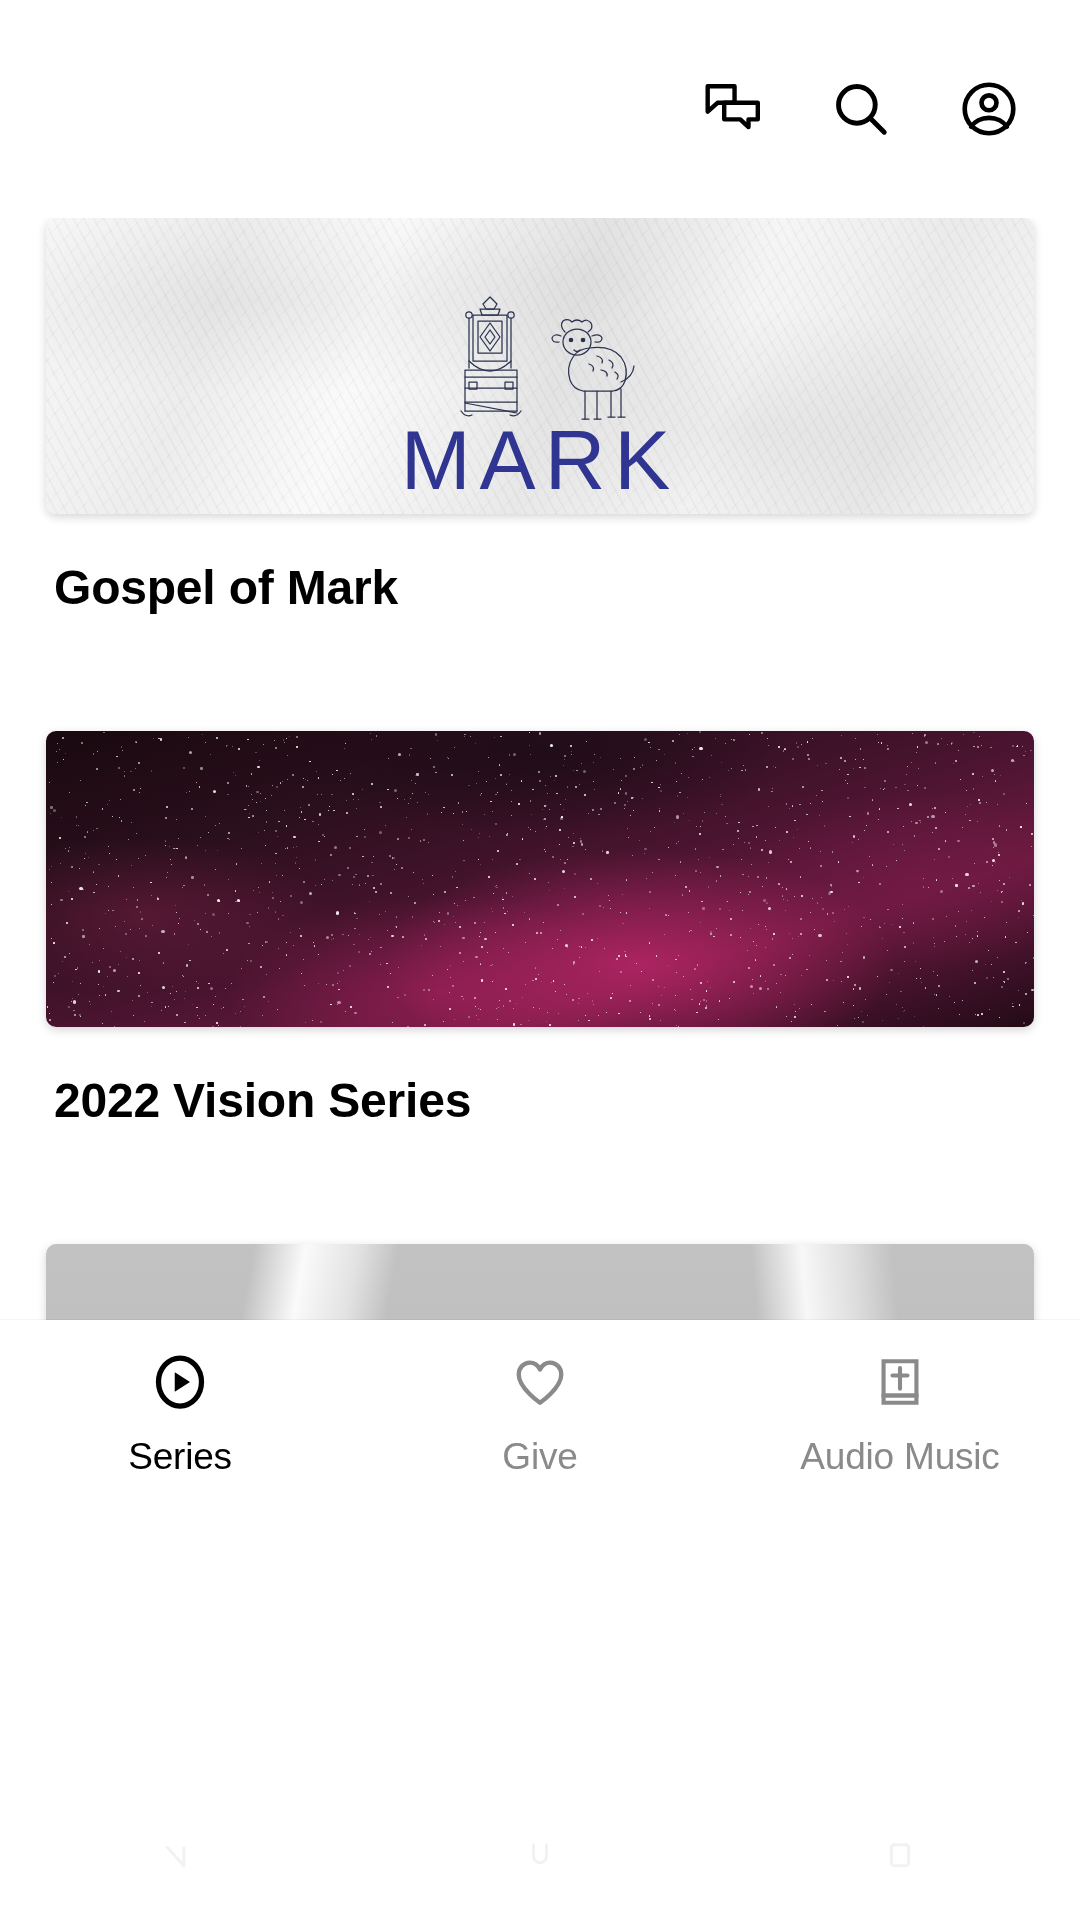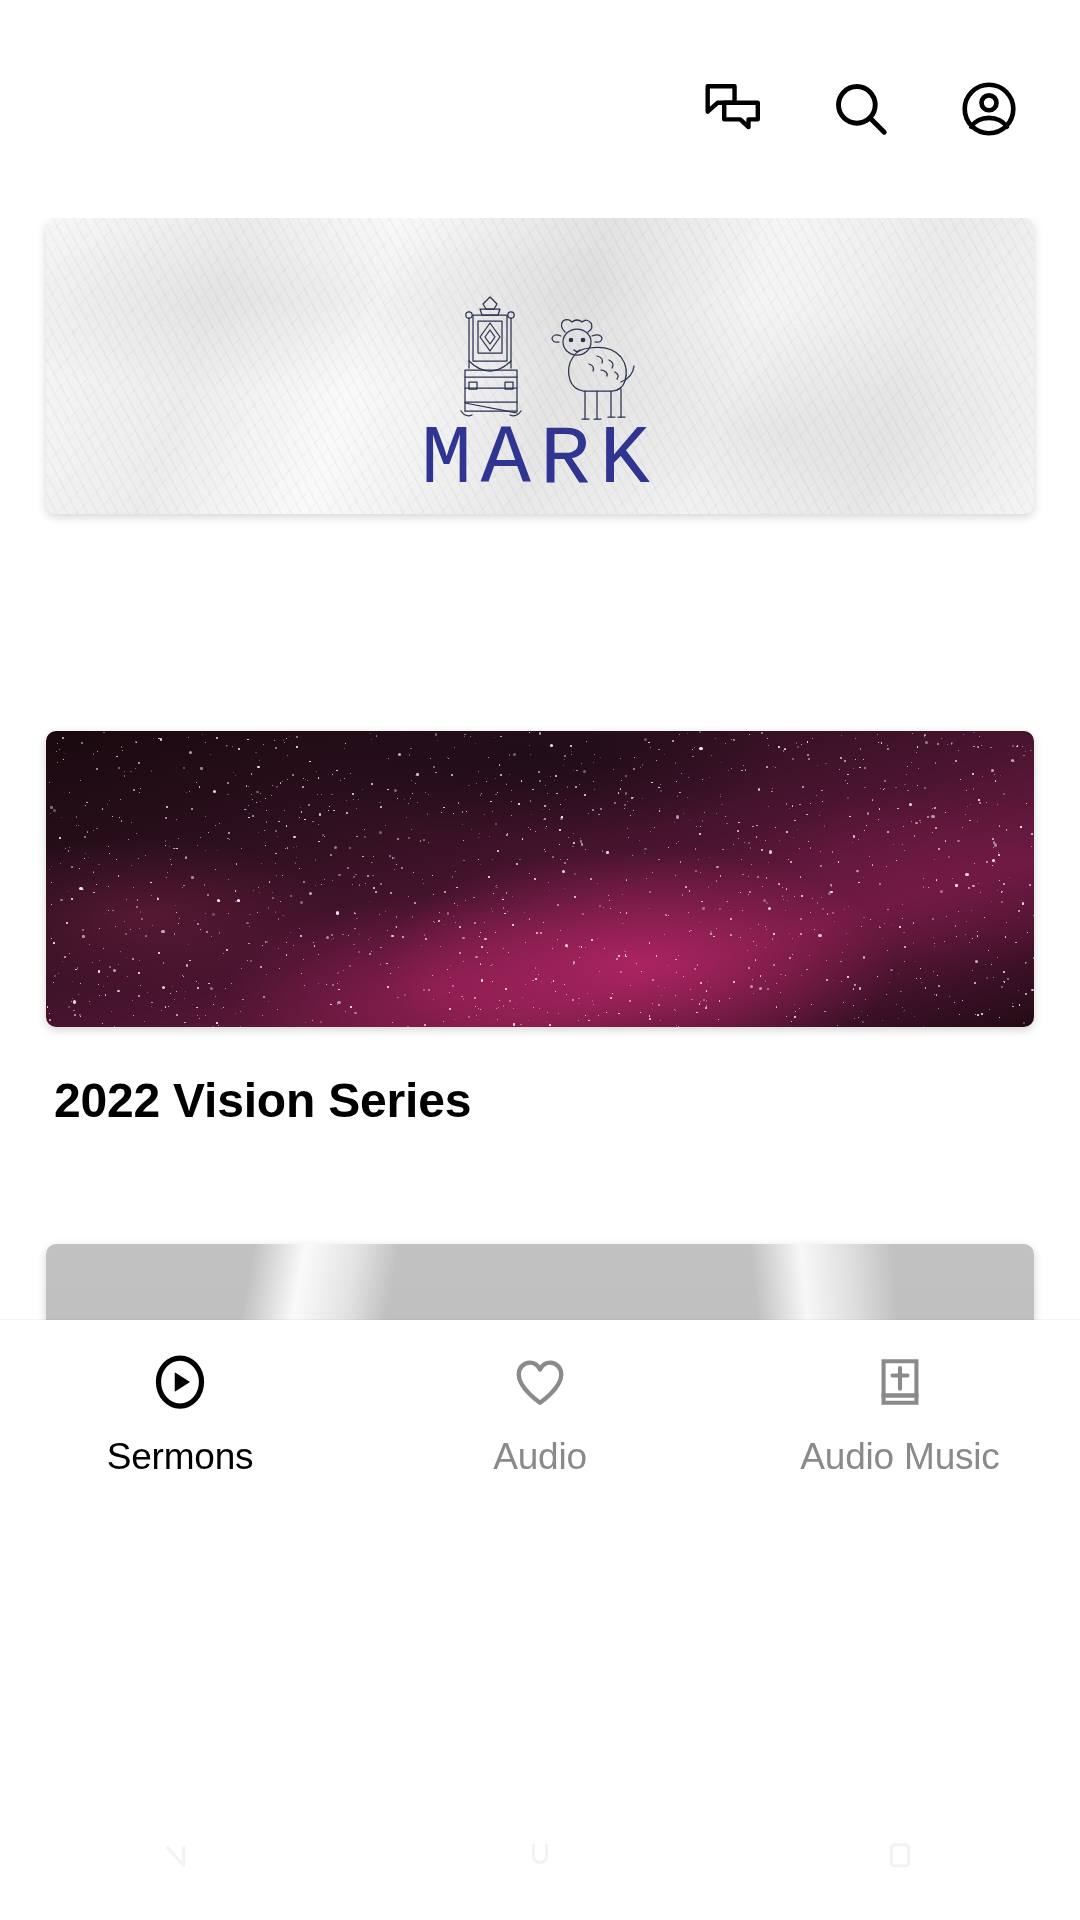--- a/index.html
+++ b/index.html
@@ -77,21 +77,21 @@
   }
   .mark-arc { margin-top:22px; width:330px; height:56px; }
   .mark-arc text {
     font-family:"Liberation Serif", serif;
     font-size:19px; letter-spacing:3.2px; font-weight:600;
   }
   .mark-emblem {
     width:230px; height:138px; margin-top:-6px;
   }
   .mark-word {
-    font-family:Liberation Mono, monospace;
+    font-family:Liberation Sans, sans-serif;
     font-size:84px; line-height:0.86; letter-spacing:9px;
     font-weight:400;
     margin-top:-4px;
   }
 
   
   .galaxy-art {
     width:100%; height:100%;
     background:
       radial-gradient(ellipse 42% 62% at 60% 78%, rgba(196,40,110,0.72), rgba(150,25,80,0) 62%),
@@ -222,20 +222,21 @@
               <path d="M172 66 q7 2 5 7 M184 70 q6 3 3 8 M176 80 q7 1 6 6 M164 74 q6 2 4 7 M190 82 q5 3 2 7"></path>
               <path d="M160 101 v28 M172 101 v28 M186 101 v26 M196 99 v28"></path>
               <path d="M157 129 h7 M169 129 h7 M183 127 h7 M193 127 h7"></path>
               <path d="M196 92 q12 -5 13 -16"></path>
             </g>
           </svg>
 
           <div class="mark-word" style="color:#2f3590;">MARK</div>
         </div>
       </div>
+      <div class="card-title">Gospel of Mark</div>
     </div>
 
     <div class="series-card" style="top:513px;">
       <div class="card-image">
         <div class="galaxy-art">
           <div class="stars" id="starfield">
               <i style="left:66.82%;top:87.65%;width:1.1px;height:1.1px;opacity:0.97"></i>
               <i style="left:96.24%;top:76.46%;width:1.1px;height:1.1px;opacity:0.62"></i>
               <i style="left:47.10%;top:19.95%;width:1.1px;height:1.1px;opacity:0.62"></i>
               <i style="left:59.27%;top:41.86%;width:1.6px;height:1.6px;opacity:0.60"></i>
@@ -1752,30 +1753,30 @@
 
 
 
     <div class="tab active">
       <span class="tab-icon">
         <svg width="60" height="60" viewBox="0 0 24 24">
           <ellipse cx="12" cy="12" rx="8.6" ry="9.6" fill="none" stroke="#000" stroke-width="2.1"></ellipse>
           <path d="M9.9 8.1 L16 12 L9.9 15.9 Z" fill="#000"></path>
         </svg>
       </span>
-      <span class="tab-label">Sermons</span>
+      <span class="tab-label">Series</span>
     </div>
 
     <div class="tab">
       <span class="tab-icon">
         <svg width="58" height="58" viewBox="0 0 24 24">
           <path d="M12 20.6 C12 20.6 3.2 14.6 3.2 8.9 C3.2 5.9 5.4 4 7.8 4 C9.7 4 11.2 5.2 12 6.8 C12.8 5.2 14.3 4 16.2 4 C18.6 4 20.8 5.9 20.8 8.9 C20.8 14.6 12 20.6 12 20.6 Z" fill="none" stroke="#8a8a8a" stroke-width="1.8" stroke-linejoin="round"></path>
         </svg>
       </span>
-      <span class="tab-label">Audio</span>
+      <span class="tab-label">Give</span>
     </div>
 
     <div class="tab">
       <span class="tab-icon">
         <svg width="58" height="58" viewBox="0 0 24 24">
           <path d="M5.2 3.4 h13.6 v14.2 h-13.6 z" fill="none" stroke="#8a8a8a" stroke-width="1.7"></path>
           <path d="M5.2 17.6 h13.6 v3 h-13.6 z" fill="none" stroke="#8a8a8a" stroke-width="1.7"></path>
           <path d="M12 6.2 v8.6 M8.9 9.3 h6.2" stroke="#8a8a8a" stroke-width="1.7" stroke-linecap="round"></path>
         </svg>
       </span>

